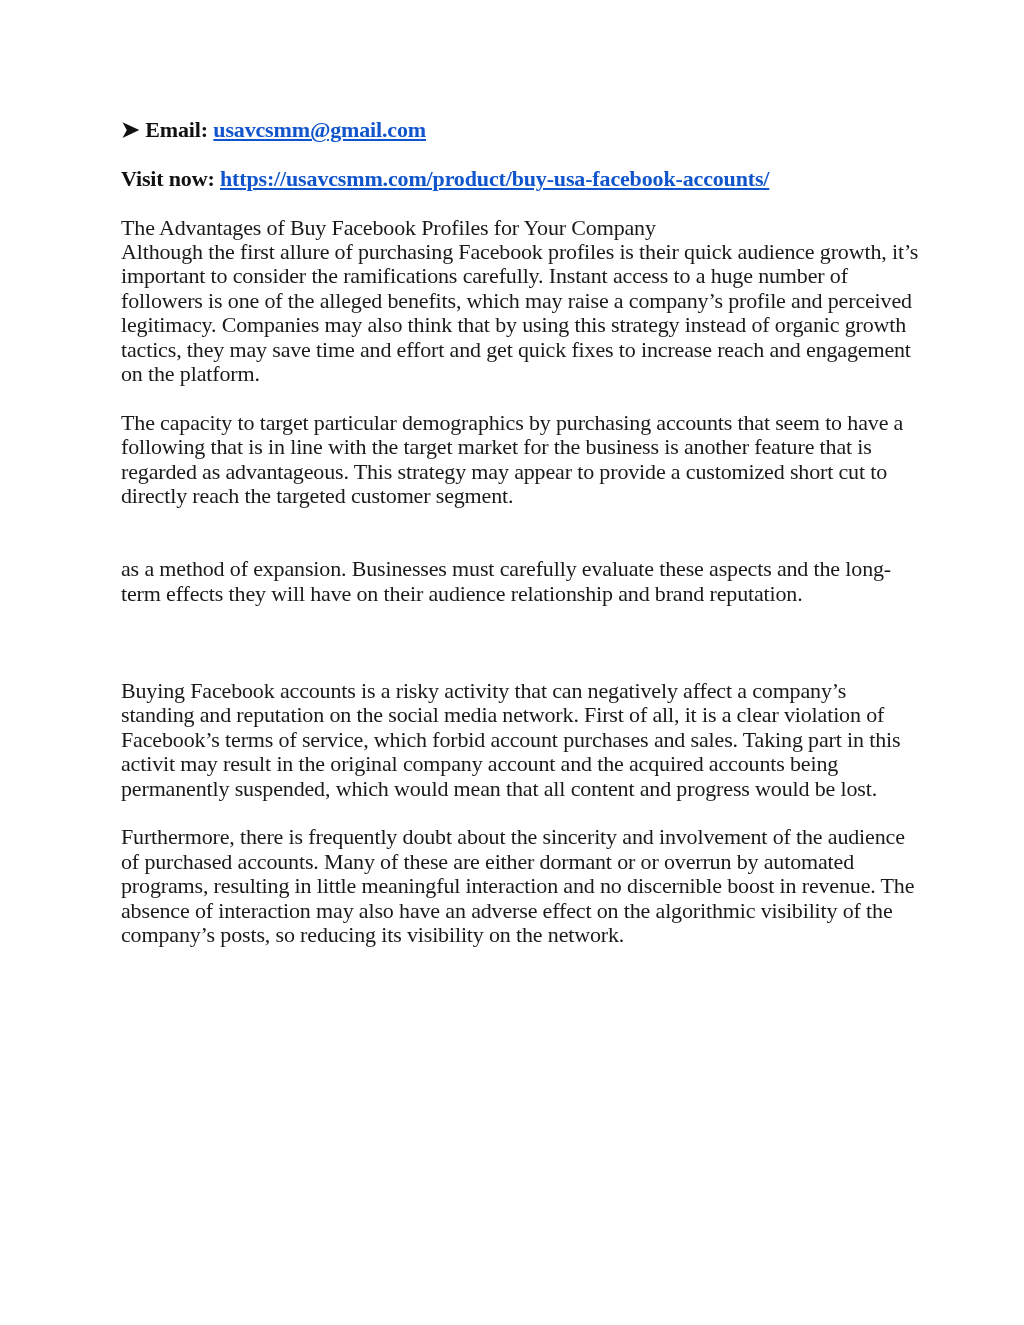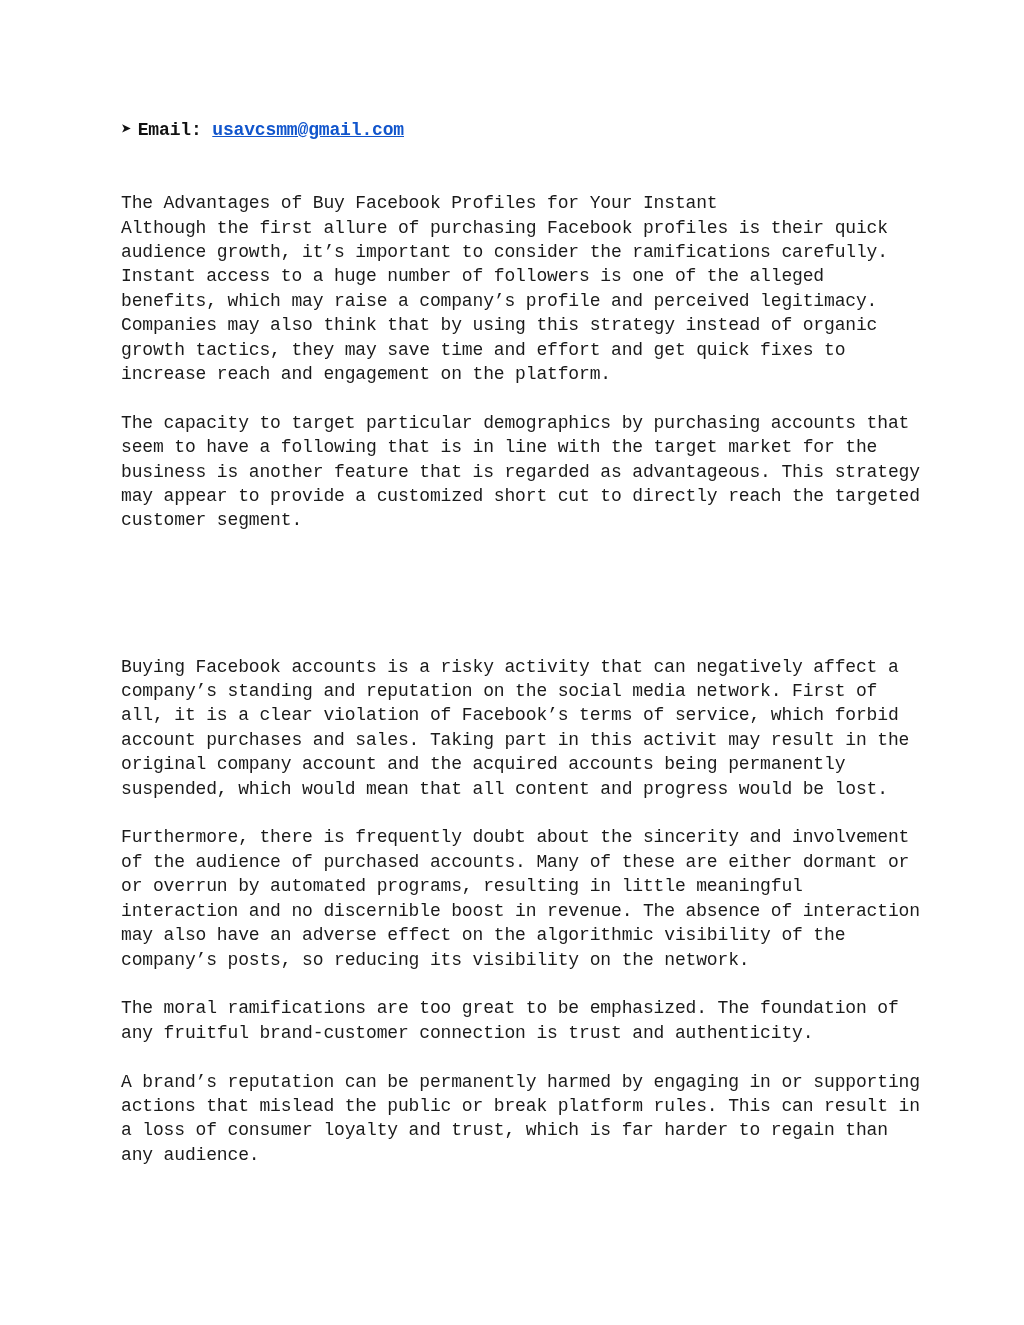--- a/index.html
+++ b/index.html
@@ -1,51 +1,54 @@
 <!DOCTYPE html>
 <html><head>
 <meta charset="utf-8">
 <style>
   html, body { margin: 0; padding: 0; background: #ffffff; }
   body { width: 1024px; height: 1325px; position: relative; overflow: hidden; }
   .page {
     position: absolute; left: 121px; top: 118px; width: 800px;
-    font-family: Liberation Mono, monospace;
-    font-size: 18px; line-height: 24.4px; color: #1a1a1a;
+    font-family: Liberation Serif, serif;
+    font-size: 22px; line-height: 24.4px; color: #1a1a1a;
     letter-spacing: -0.15px;
   }
   .line-bold { font-weight: bold; color: #111; }
   .link { color: #1155cc; text-decoration: underline; font-weight: bold; }
   .arrow { display: inline-block; margin-right: 6px; font-weight: bold; }
   p { margin: 0; }
   .gap { height: 24.4px; }
   .gap-big { height: 73px; }
 </style>
 </head>
 <body>
 
 <div class="page">
 
   <p class="line-bold">
     <span class="arrow">➤</span><span>Email:</span>
     <a class="link">usavcsmm@gmail.com</a>
   </p>
   <div class="gap"></div>
+  <p class="line-bold">
+    <span>Visit now:</span>
+    <a class="link">https://usavcsmm.com/product/buy-usa-facebook-accounts/</a>
+  </p>
   <div class="gap"></div>
 
-  <p>The Advantages of Buy Facebook Profiles for Your Instant</p>
+  <p>The Advantages of Buy Facebook Profiles for Your Company</p>
   <p>Although the first allure of purchasing Facebook profiles is their quick audience growth, it’s important to consider the ramifications carefully. Instant access to a huge number of followers is one of the alleged benefits, which may raise a company’s profile and perceived legitimacy. Companies may also think that by using this strategy instead of organic growth tactics, they may save time and effort and get quick fixes to increase reach and engagement on the platform.</p>
   <div class="gap"></div>
   <p>The capacity to target particular demographics by purchasing accounts that seem to have a following that is in line with the target market for the business is another feature that is regarded as advantageous. This strategy may appear to provide a customized short cut to directly reach the targeted customer segment.</p>
   <div class="gap"></div>
   <div class="gap"></div>
+  <p>as a method of expansion. Businesses must carefully evaluate these aspects and the long-term effects they will have on their audience relationship and brand reputation.</p>
 
   <div class="gap-big"></div>
 
   <p>Buying Facebook accounts is a risky activity that can negatively affect a company’s standing and reputation on the social media network. First of all, it is a clear violation of Facebook’s terms of service, which forbid account purchases and sales. Taking part in this activit may result in the original company account and the acquired accounts being permanently suspended, which would mean that all content and progress would be lost.</p>
   <div class="gap"></div>
   <p>Furthermore, there is frequently doubt about the sincerity and involvement of the audience of purchased accounts. Many of these are either dormant or or overrun by automated programs, resulting in little meaningful interaction and no discernible boost in revenue. The absence of interaction may also have an adverse effect on the algorithmic visibility of the company’s posts, so reducing its visibility on the network.</p>
   <div class="gap"></div>
-  <p>The moral ramifications are too great to be emphasized. The foundation of any fruitful brand-customer connection is trust and authenticity.</p>
   <div class="gap"></div>
-  <p>A brand’s reputation can be permanently harmed by engaging in or supporting actions that mislead the public or break platform rules. This can result in a loss of consumer loyalty and trust, which is far harder to regain than any audience.</p>
 
 </div>
 
 </body></html>

